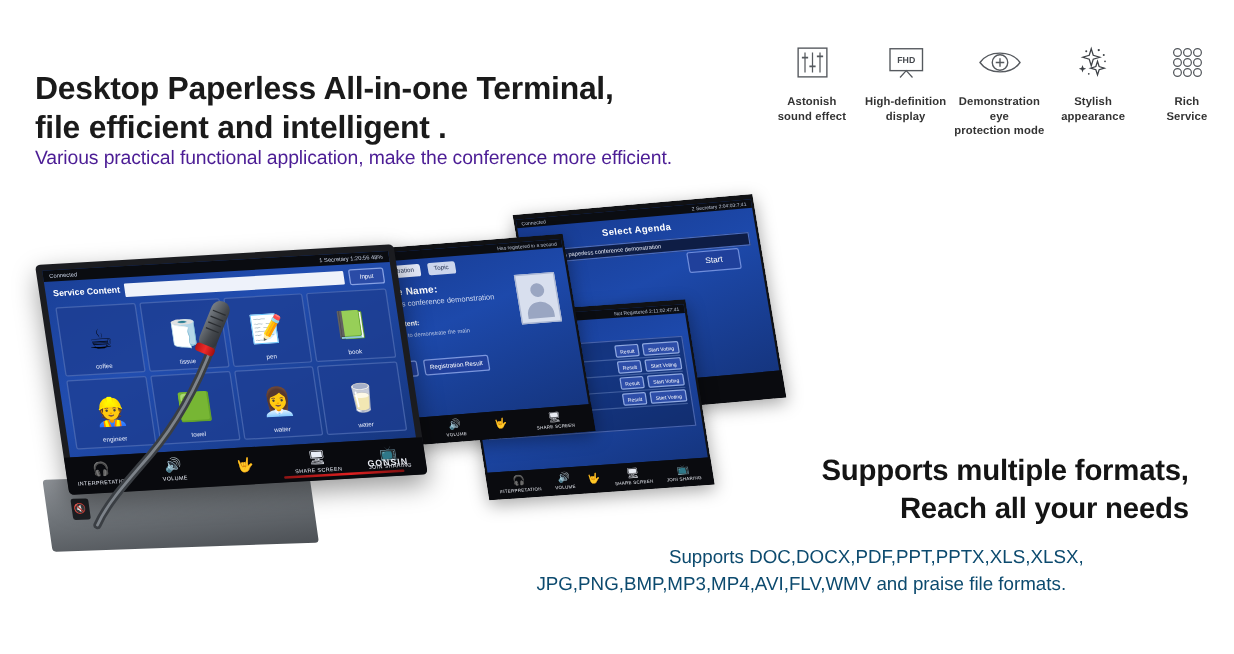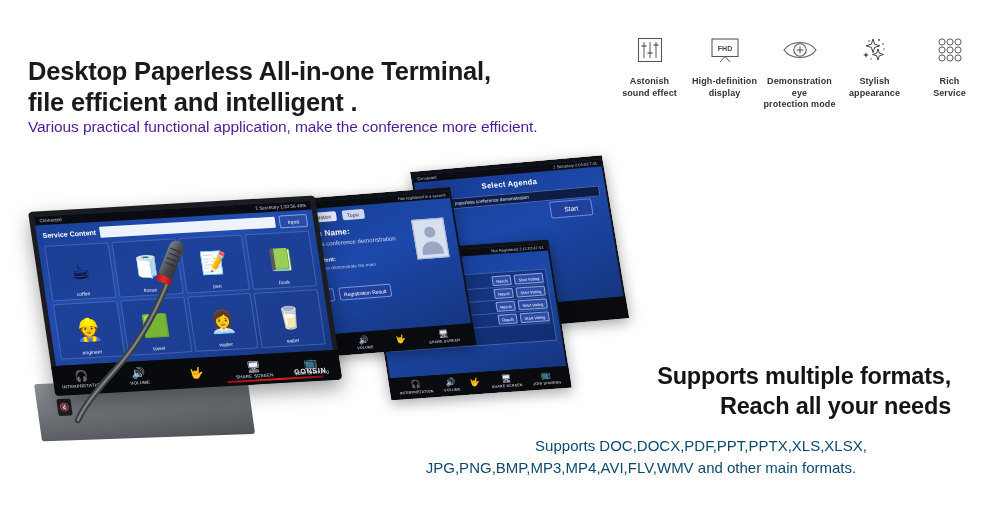--- a/index.html
+++ b/index.html
@@ -511,17 +511,17 @@
     </div>
   </div>
 
   <div class="promo">
     <h2>
       <span>Supports multiple formats,</span>
       <span class="l2">Reach all your needs</span>
     </h2>
     <div class="formats">
       <span class="f1">Supports DOC,DOCX,PDF,PPT,PPTX,XLS,XLSX,</span>
-      <span>JPG,PNG,BMP,MP3,MP4,AVI,FLV,WMV and other main formats.</span>
+      <span>JPG,PNG,BMP,MP3,MP4,AVI,FLV,WMV and praise file formats.</span>
     </div>
   </div>
 
 </div>
 
 </body></html>

